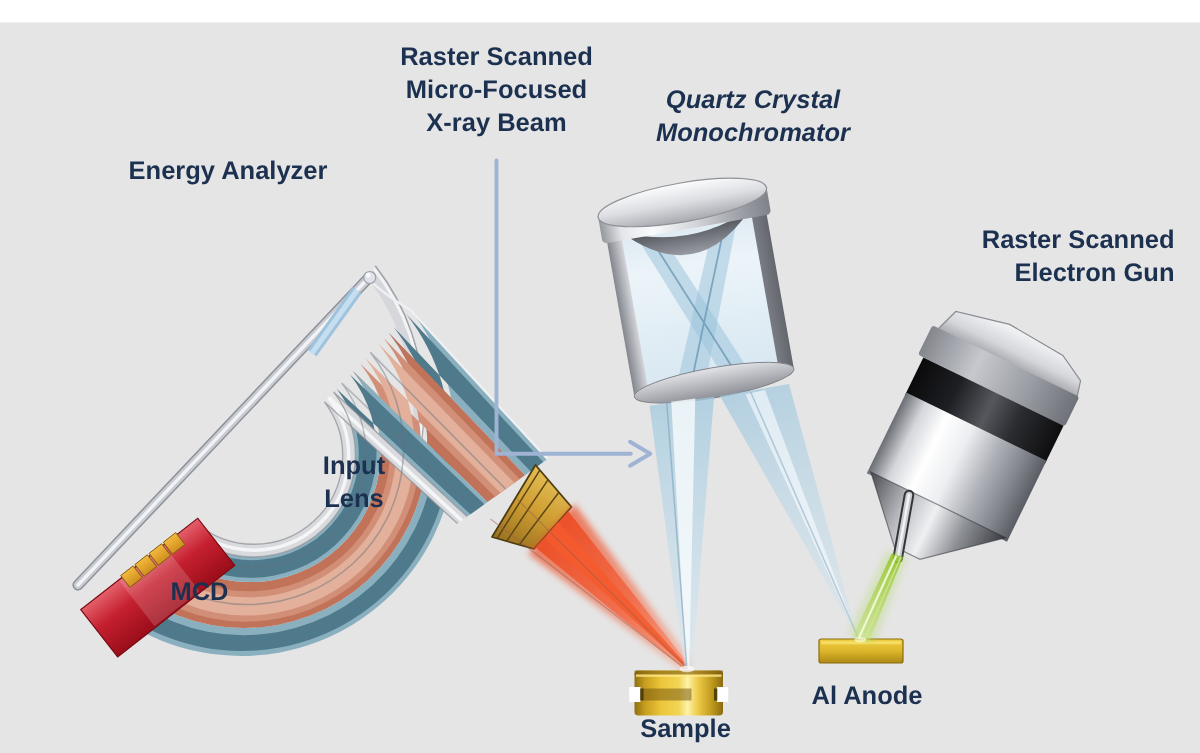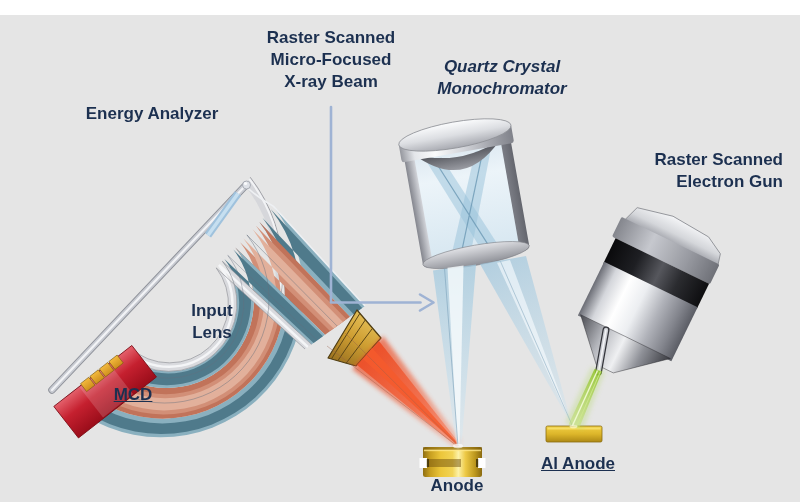--- a/index.html
+++ b/index.html
@@ -268,18 +268,18 @@
 </svg>
 
 <div class="lbl" style="left:331px;top:12px;">Raster Scanned
 Micro-Focused
 X-ray Beam</div>
 <div class="lbl" style="left:502px;top:41px;font-style:italic;">Quartz Crystal
 Monochromator</div>
 <div class="lbl right" style="right:17px;top:134px;">Raster Scanned
 Electron Gun</div>
 <div class="lbl" style="left:152px;top:88px;">Energy Analyzer</div>
-<div class="lbl" style="left:212px;top:285px;">Input
+<div class="lbl" style="left:236px;top:285px;">Input
 Lens</div>
-<div class="lbl" style="left:133px;top:369px;text-decoration:underline;">MCD</div>
-<div class="lbl" style="left:457px;top:460px;">Anode</div>
-<div class="lbl" style="left:578px;top:438px;text-decoration:underline;">Al Anode</div>
+<div class="lbl" style="left:133px;top:369px;">MCD</div>
+<div class="lbl" style="left:457px;top:460px;">Sample</div>
+<div class="lbl" style="left:578px;top:438px;">Al Anode</div>
 </div>
 
 </body></html>

